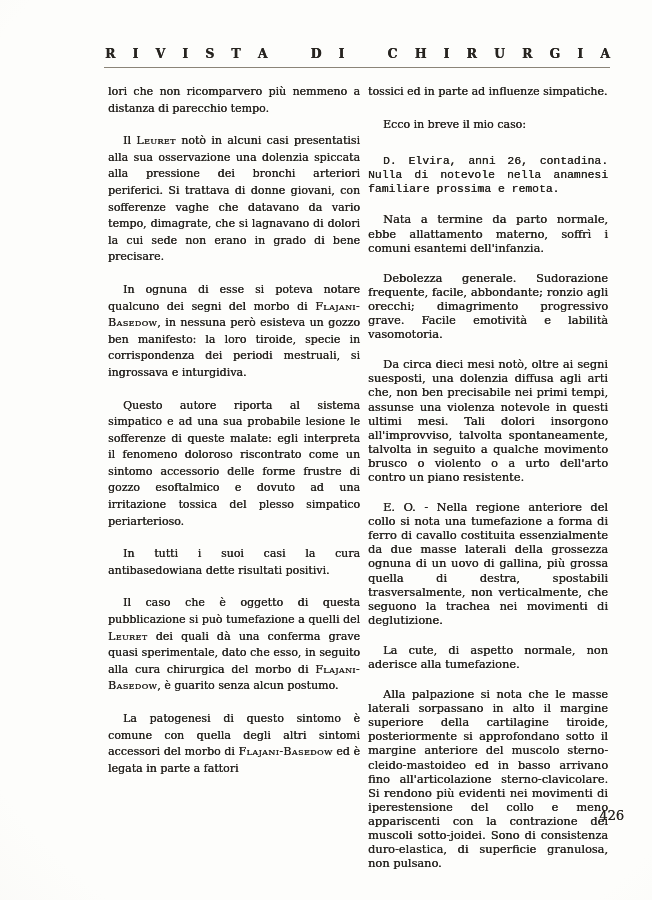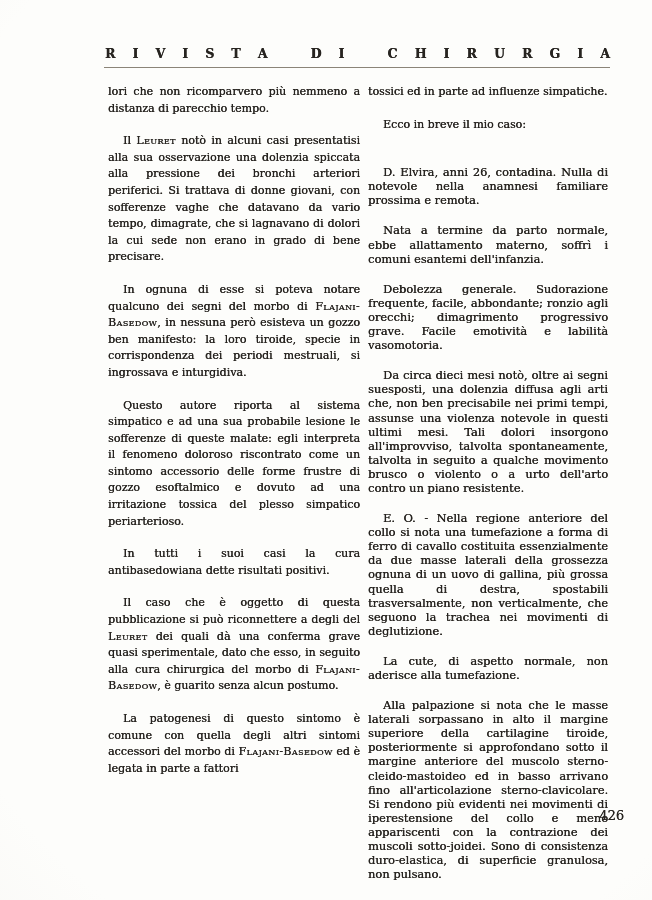--- a/index.html
+++ b/index.html
@@ -47,21 +47,21 @@
     top: 84px;
     text-align: justify;
     hyphens: auto;
   }
   .col.left  { left: 108px; width: 252px; }
   .col.right { left: 368px; width: 240px; }
   .para { margin: 0; }
   .para.body  { font-size: 11px; line-height: 16.6px; }
   .para.small { font-size: 11.4px; line-height: 14.1px; }
   .para.indent { text-indent: 15px; margin-top: 16px; }
-  .para.gap { margin-top: 32px; }
+  .para.gap { margin-top: 21px; font-family: Liberation Mono, monospace; }
   .sc { font-variant: small-caps; letter-spacing: 0.4px; }
   .pageno {
     position: absolute;
     left: 124px;
     width: 500px;
     top: 807px;
     text-align: right;
     font-size: 13px;
     line-height: 17px;
   }
@@ -92,21 +92,21 @@
       <span class="ch">I</span>
       <span class="ch">A</span>
     </div>
   <div class="header-rule"></div>
   <div class="col left">
       <p class="para body"><span>lori che non ricomparvero più nemmeno a distanza di parecchio tempo.</span></p>
       <p class="para body indent"><span>Il </span><span class="sc">Leuret</span><span> notò in alcuni casi presentatisi alla sua osservazione una dolenzia spiccata alla pressione dei bronchi arteriori periferici. Si trattava di donne giovani, con sofferenze vaghe che datavano da vario tempo, dimagrate, che si lagnavano di dolori la cui sede non erano in grado di bene precisare.</span></p>
       <p class="para body indent"><span>In ognuna di esse si poteva notare qualcuno dei segni del morbo di </span><span class="sc">Flajani-Basedow</span><span>, in nessuna però esisteva un gozzo ben manifesto: la loro tiroide, specie in corrispondenza dei periodi mestruali, si ingrossava e inturgidiva.</span></p>
       <p class="para body indent"><span>Questo autore riporta al sistema simpatico e ad una sua probabile lesione le sofferenze di queste malate: egli interpreta il fenomeno doloroso riscontrato come un sintomo accessorio delle forme frustre di gozzo esoftalmico e dovuto ad una irritazione tossica del plesso simpatico periarterioso.</span></p>
       <p class="para body indent"><span>In tutti i suoi casi la cura antibasedowiana dette risultati positivi.</span></p>
-      <p class="para body indent"><span>Il caso che è oggetto di questa pubblicazione si può riconnettere a degli del </span><span class="sc">Leuret</span><span> dei quali dà una conferma grave quasi sperimentale, dato che esso, in seguito alla cura chirurgica del morbo di </span><span class="sc">Flajani-Basedow</span><span>, è guarito senza alcun postumo.</span></p>
+      <p class="para body indent"><span>Il caso che è oggetto di questa pubblicazione si può tumefazione a quelli del </span><span class="sc">Leuret</span><span> dei quali dà una conferma grave quasi sperimentale, dato che esso, in seguito alla cura chirurgica del morbo di </span><span class="sc">Flajani-Basedow</span><span>, è guarito senza alcun postumo.</span></p>
       <p class="para body indent"><span>La patogenesi di questo sintomo è comune con quella degli altri sintomi accessori del morbo di </span><span class="sc">Flajani-Basedow</span><span> ed è legata in parte a fattori</span></p>
     </div>
   <div class="col right">
       <p class="para body"><span>tossici ed in parte ad influenze simpatiche.</span></p>
       <p class="para body indent"><span>Ecco in breve il mio caso:</span></p>
       <p class="para small indent gap"><span>D. Elvira, anni 26, contadina. Nulla di notevole nella anamnesi familiare prossima e remota.</span></p>
       <p class="para small indent"><span>Nata a termine da parto normale, ebbe allattamento materno, soffrì i comuni esantemi dell'infanzia.</span></p>
       <p class="para small indent"><span>Debolezza generale. Sudorazione frequente, facile, abbondante; ronzio agli orecchi; dimagrimento progressivo grave. Facile emotività e labilità vasomotoria.</span></p>
       <p class="para small indent"><span>Da circa dieci mesi notò, oltre ai segni suesposti, una dolenzia diffusa agli arti che, non ben precisabile nei primi tempi, assunse una violenza notevole in questi ultimi mesi. Tali dolori insorgono all'improvviso, talvolta spontaneamente, talvolta in seguito a qualche movimento brusco o violento o a urto dell'arto contro un piano resistente.</span></p>
       <p class="para small indent"><span>E. O. - Nella regione anteriore del collo si nota una tumefazione a forma di ferro di cavallo costituita essenzialmente da due masse laterali della grossezza ognuna di un uovo di gallina, più grossa quella di destra, spostabili trasversalmente, non verticalmente, che seguono la trachea nei movimenti di deglutizione.</span></p>

